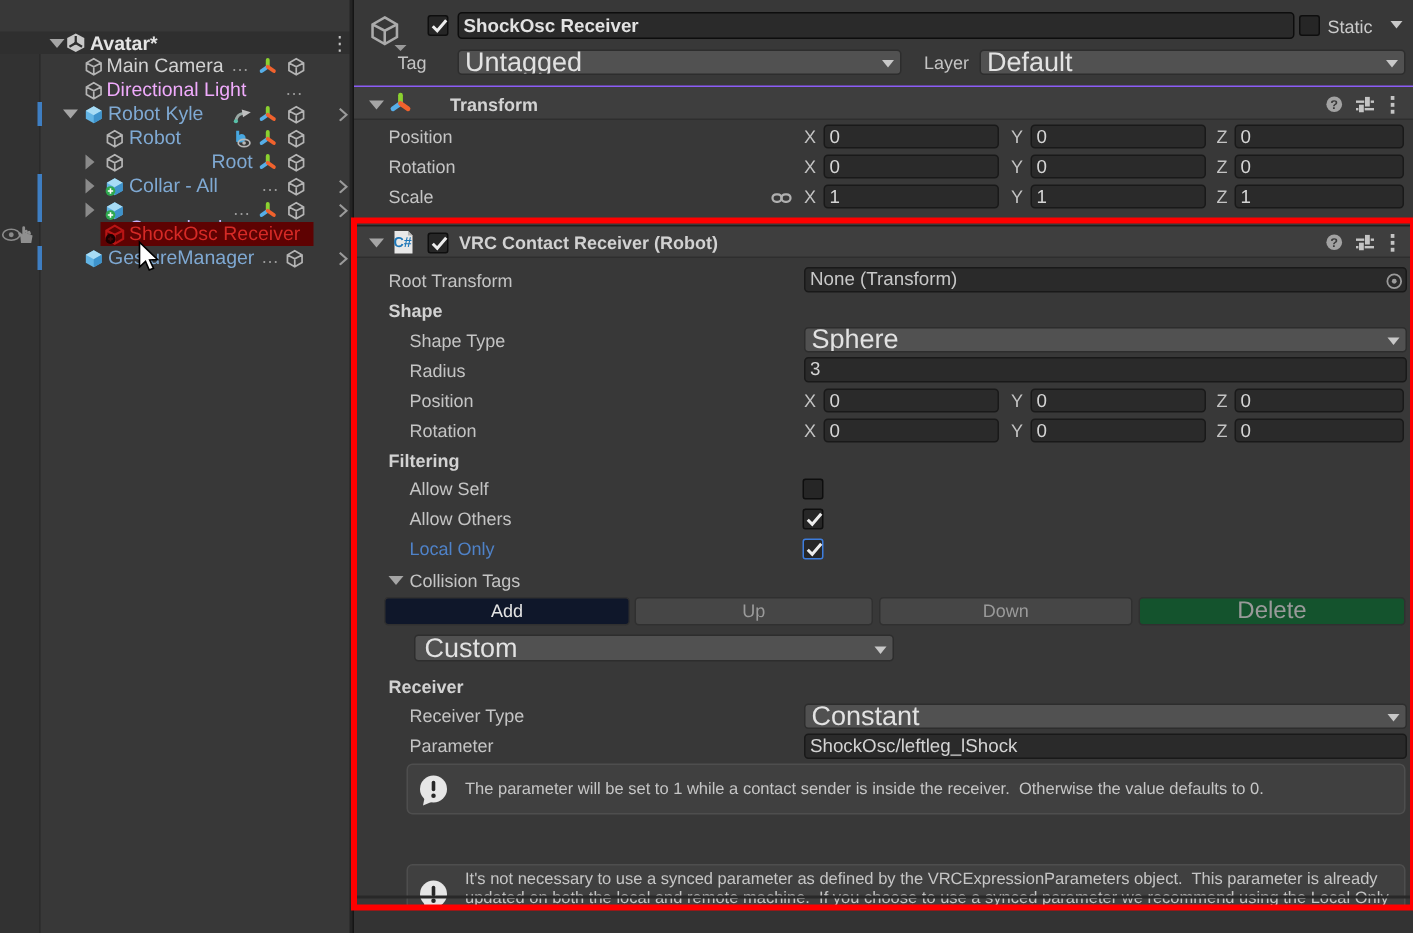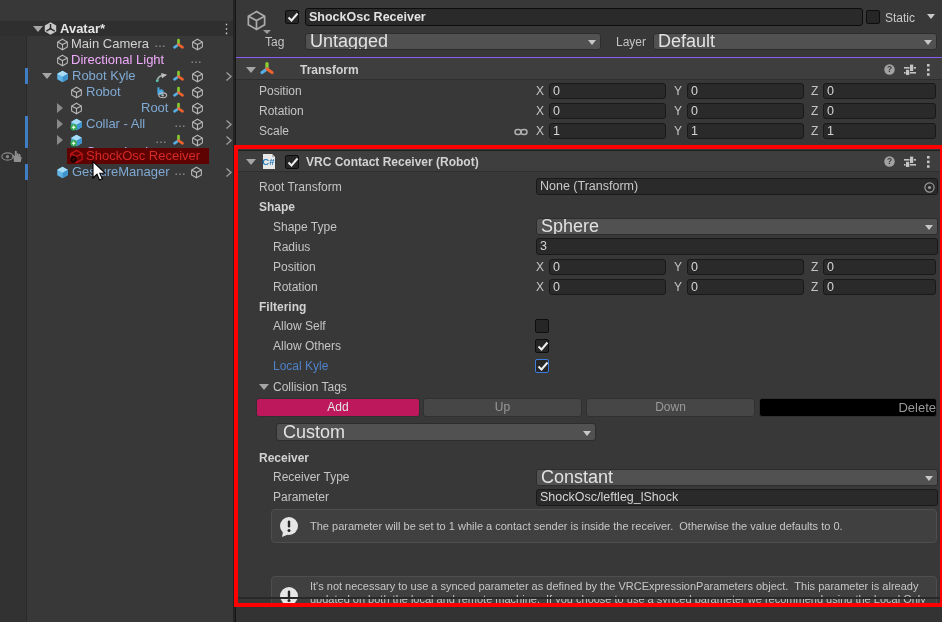--- a/index.html
+++ b/index.html
@@ -370,32 +370,32 @@
       <div class="abs field" style="left:587px;top:279px;width:113px;height:16px;">0</div>
   <div class="abs blbl" style="left:23px;top:299px;">Filtering</div>
   <div class="abs lbl" style="left:37px;top:318px;">Allow Self</div>
   <div class="cb" style="left:299px;top:319px;"></div>
   <div class="abs lbl" style="left:37px;top:338px;">Allow Others</div>
   <div class="cb" style="left:299px;top:339px;">
         <svg class="ck" width="12" height="11" viewBox="0 0 12 11">
           <path d="M1.5 5.5 L4.5 8.5 L10.5 1.5" fill="none" stroke="#ededed" stroke-width="2"></path>
         </svg>
       </div>
-  <div class="abs lbl" style="left:37px;top:358px;color:#4f82c8;">Local Kyle</div>
+  <div class="abs lbl" style="left:37px;top:358px;color:#4f82c8;">Local Only</div>
   <div class="cb" style="left:299px;top:359px;border-color:#3d7ddd;">
         <svg class="ck" width="12" height="11" viewBox="0 0 12 11">
           <path d="M1.5 5.5 L4.5 8.5 L10.5 1.5" fill="none" stroke="#ededed" stroke-width="2"></path>
         </svg>
       </div>
   <div class="abs fold-open" style="left:23px;top:384px;"></div>
   <div class="abs lbl" style="left:37px;top:379px;">Collision Tags</div>
-  <div class="abs" style="left:20px;top:398px;width:164px;height:19px;background:#be185d;border:1px solid #303030;border-radius:3px;color:#e4e4e4;font-size:12px;line-height:17px;text-align:center;">Add</div>
+  <div class="abs" style="left:20px;top:398px;width:164px;height:19px;background:#0f172a;border:1px solid #303030;border-radius:3px;color:#e4e4e4;font-size:12px;line-height:17px;text-align:center;">Add</div>
   <div class="abs" style="left:187px;top:398px;width:159px;height:19px;background:#464646;border:1px solid #303030;border-radius:3px;color:#9a9a9a;font-size:12px;line-height:17px;text-align:center;">Up</div>
   <div class="abs" style="left:350px;top:398px;width:169px;height:19px;background:#464646;border:1px solid #303030;border-radius:3px;color:#9a9a9a;font-size:12px;line-height:17px;text-align:center;">Down</div>
-  <div class="abs" style="left:523px;top:398px;width:178px;height:19px;background:#000000;border:1px solid #303030;border-radius:3px;color:#9a9a9a;font-size:13px;line-height:17px;text-align:right;">Delete</div>
+  <div class="abs" style="left:523px;top:398px;width:178px;height:19px;background:#14532d;border:1px solid #303030;border-radius:3px;color:#9a9a9a;font-size:16px;line-height:17px;text-align:center;">Delete</div>
   <div class="abs drop" style="left:40px;top:423px;width:320px;height:18px;line-height:16px;padding-left:6px;">Custom<div class="darr" style="left:306px;top:7px;"></div></div>
   <div class="abs blbl" style="left:23px;top:450px;">Receiver</div>
   <div class="abs lbl" style="left:37px;top:469px;">Receiver Type</div>
   <div class="abs drop" style="left:300px;top:469px;width:402px;height:17px;">Constant<div class="darr" style="left:388px;top:6px;"></div></div>
   <div class="abs lbl" style="left:37px;top:489px;">Parameter</div>
   <div class="abs field" style="left:300px;top:489px;width:402px;height:17px;">ShockOsc/leftleg_lShock</div>
 
   <div class="abs" style="left:35px;top:509px;width:666px;height:34px;background:#404040;border:1px solid #4e4e4e;border-radius:4px;">
     <svg class="abs" style="left:6px;top:6px;" width="22" height="22" viewBox="0 0 22 22">
           <circle cx="11" cy="10" r="9" fill="#e6e6e6"></circle>

